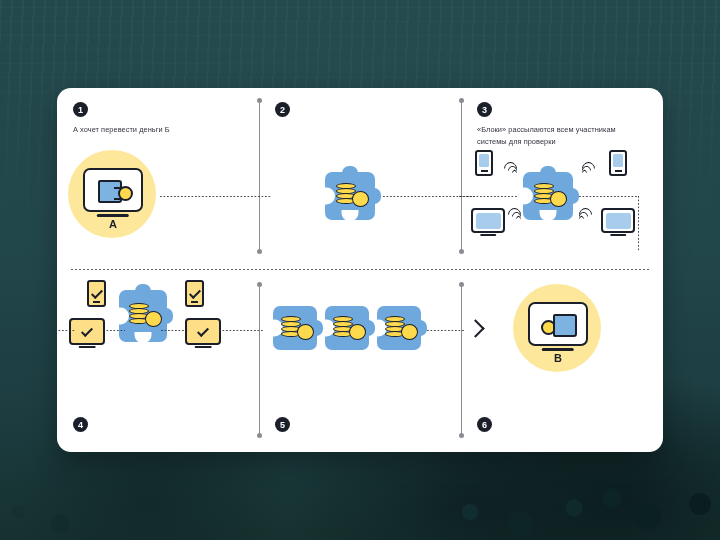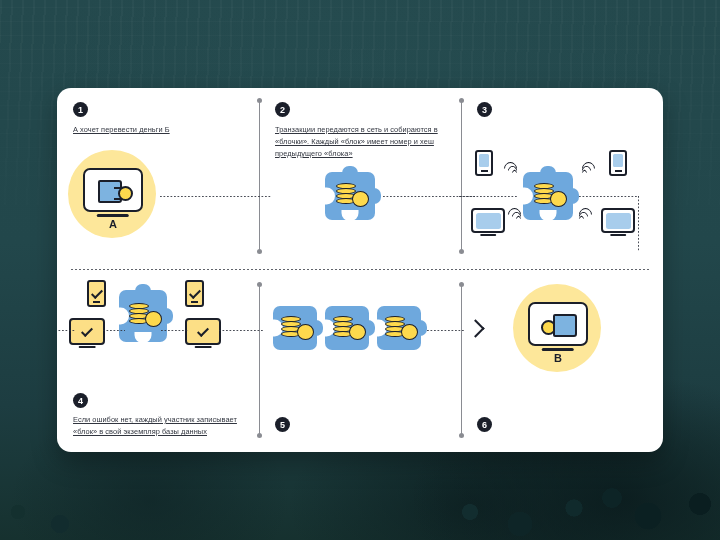--- a/index.html
+++ b/index.html
@@ -94,21 +94,21 @@
   
   .badge {
     width: 15px; height: 15px; border-radius: 50%;
     background: #1b1f2a; color: #fff;
     font-size: 9px; font-weight: bold;
     display: flex; align-items: center; justify-content: center;
     margin-bottom: 7px;
   }
   .caption {
     font-size: 7.4px; line-height: 1.62; color: #31353f;
-    letter-spacing: .05px; max-width: 180px; text-decoration: underline;
+    letter-spacing: .05px; max-width: 180px;
   }
 
   
   .cell.bottom { display: flex; flex-direction: column; justify-content: flex-end; }
   .cell.bottom .badge { margin-bottom: 6px; }
 
   
   .art { position: absolute; inset: 0; pointer-events: none; }
 
   
@@ -279,21 +279,20 @@
           <div class="stand"></div>
         </div>
         <div class="ab-label" style="left:56px; top:130px;">A</div>
 
         <div class="dots-h" style="left:103px; top:108px; width:112px;"></div>
       </div>
     </div>
 
     <div class="cell">
       <div class="badge">2</div>
-      <div class="caption">Транзакции передаются в сеть и собираются в «блочки». Каждый «блок» имеет номер и хеш предыдущего «блока»</div>
 
       <div class="art">
         <div class="puzzle" style="left:66px; top:84px; width:50px; height:48px;">
           <div class="knob-t"></div>
           <div class="knob-r"></div>
           <div class="notch-b"></div>
           <div class="notch-l"></div>
           <div class="stack" style="left:11px; top:11px; width:22px; height:28px;">
             <div class="c" style="top:0;"></div>
             <div class="c" style="top:5px;"></div>
@@ -302,20 +301,21 @@
             <div class="side" style="left:16px; top:8px;"></div>
           </div>
         </div>
 
         <div class="dots-h" style="left:124px; top:108px; width:92px;"></div>
       </div>
     </div>
 
     <div class="cell">
       <div class="badge">3</div>
+      <div class="caption">«Блоки» рассылаются всем участникам системы для проверки</div>
 
       <div class="art">
         <div class="phone" style="left:14px; top:62px; width:18px; height:26px;">
           <div class="screen"></div>
           <div class="bar"></div>
         </div>
         <div class="phone" style="left:148px; top:62px; width:18px; height:26px;">
           <div class="screen"></div>
           <div class="bar"></div>
         </div>
@@ -404,21 +404,20 @@
           </div>
         </div>
 
         <div class="dots-h" style="left:-2px; top:60px; width:20px;"></div>
         <div class="dots-h" style="left:46px; top:60px; width:22px;"></div>
         <div class="dots-h" style="left:104px; top:60px; width:28px;"></div>
         <div class="dots-h" style="left:162px; top:60px; width:44px;"></div>
       </div>
 
       <div class="badge">4</div>
-      <div class="caption">Если ошибок нет, каждый участник записывает «блок» в свой экземпляр базы данных</div>
     </div>
 
     <div class="cell bottom">
       <div class="art">
         <div class="puzzle" style="left:14px; top:36px; width:44px; height:44px;">
           <div class="knob-r"></div>
           <div class="notch-l"></div>
           <div class="stack" style="left:8px; top:10px; width:22px; height:26px;">
             <div class="c" style="top:0;"></div>
             <div class="c" style="top:5px;"></div>

